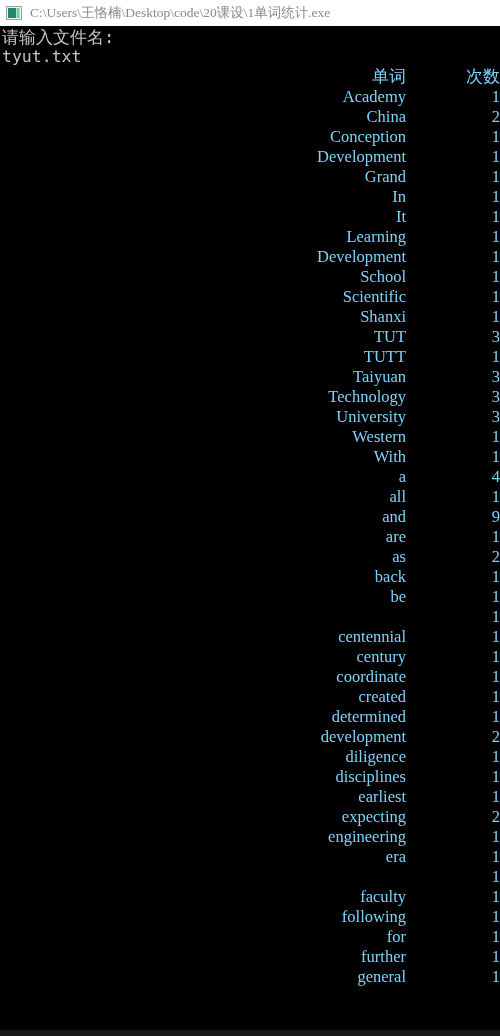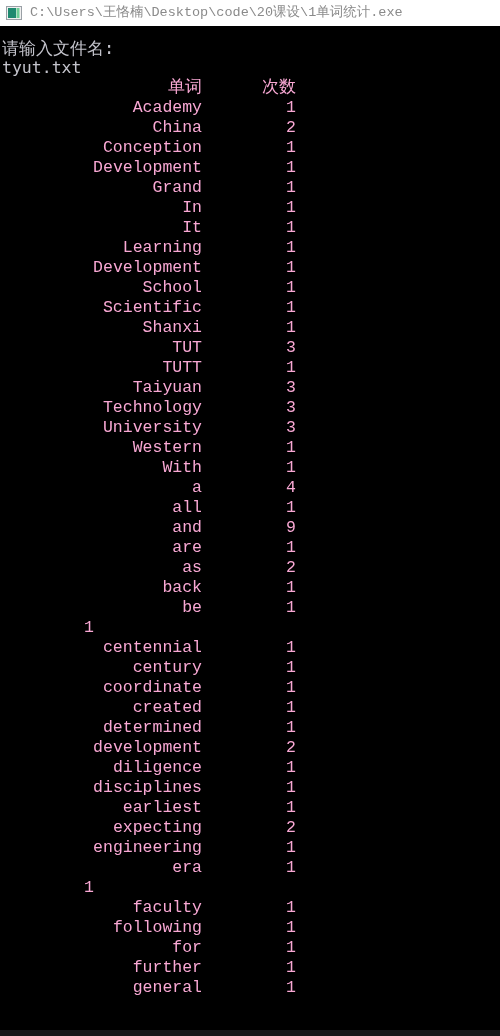--- a/index.html
+++ b/index.html
@@ -36,35 +36,35 @@
     border-bottom: 1px solid #ffffff;
   }
   .title-icon {
     width: 16px;
     height: 16px;
     margin-right: 8px;
     flex: 0 0 auto;
     display: block;
   }
   .title-text {
-    font-family: Liberation Mono, monospace;
+    font-family: Liberation Serif, serif;
     font-size: 13.5px;
     color: #8a8a8a;
     white-space: nowrap;
     letter-spacing: 0px;
     line-height: 26px;
   }
 
   
   .console {
     flex: 1 1 auto;
     background: #000000;
     position: relative;
     overflow: hidden;
-    padding-top: 12px;
+    padding-top: 1px;
   }
 
   .line {
     font-family: "DejaVu Sans Mono", monospace;
     font-size: 16.5px;
     line-height: 20px;
     height: 20px;
     color: #c3c3cb;
     white-space: pre;
     padding-left: 2px;
@@ -72,24 +72,25 @@
   }
   .line.cjk {
     font-size: 17px;
   }
 
   
   .row {
     height: 20px;
     line-height: 20px;
     display: flex;
-    font-family: Liberation Mono, monospace;
+    font-family: Liberation Serif, serif;
     font-size: 16.5px;
-    color: #f9a8d4;
+    color: #7dd3fc;
     white-space: pre;
+    justify-content: flex-end;
   }
   .row .word {
     width: 202px;
     text-align: right;
     overflow: visible;
     white-space: nowrap;
   }
   .row .count {
     width: 94px;
     text-align: right;

